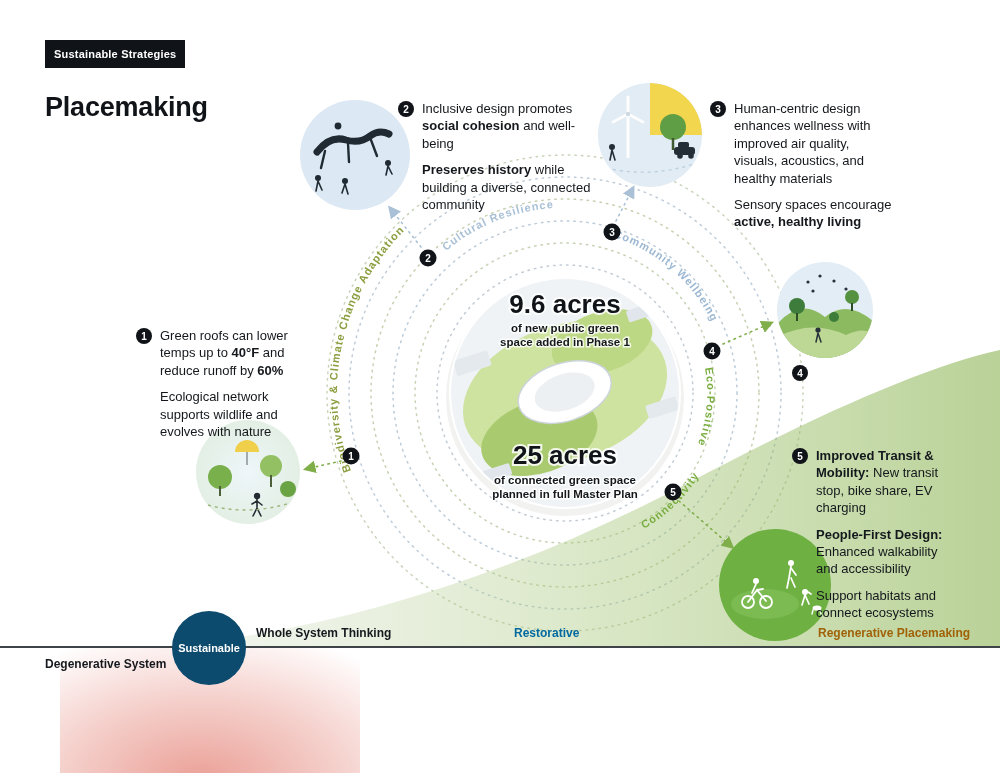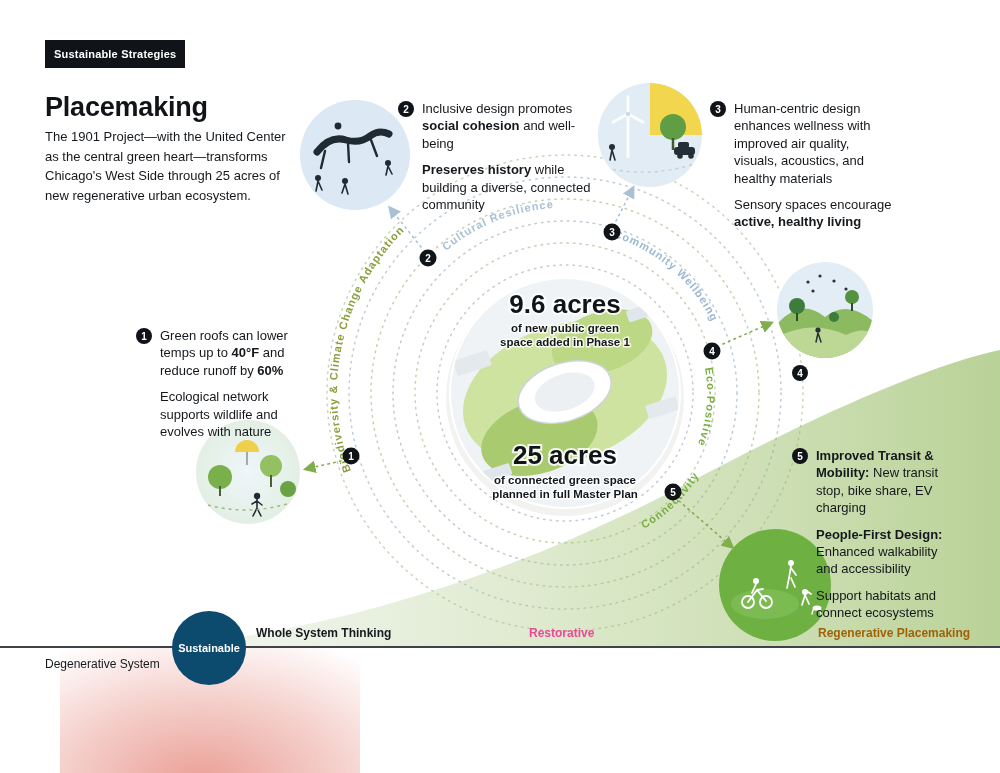--- a/index.html
+++ b/index.html
@@ -30,23 +30,23 @@
   
   .axis-line{position:absolute;left:0;top:646px;width:1000px;height:1.5px;background:#3e4347;z-index:5}
   .red-glow{position:absolute;left:60px;top:648px;width:300px;height:125px;z-index:1;
             background:radial-gradient(120% 175% at 47% 108%, rgba(217,80,63,.55) 0%,
             rgba(217,80,63,.26) 40%, rgba(217,80,63,0) 72%)}
   .sustainable{position:absolute;left:172px;top:611px;width:74px;height:74px;border-radius:50%;
                background:#0c4a6e;color:#fff;display:flex;align-items:center;justify-content:center;
                font-size:11px;font-weight:700;z-index:6}
   .axis-label{position:absolute;top:626px;font-size:12px;font-weight:700;z-index:6}
   .lbl-whole{left:256px;color:#15191d}
-  .lbl-rest{left:529px;color:#ec4899}
+  .lbl-rest{left:514px;color:#0369a1}
   .lbl-regen{left:818px;color:#a16207}
-  .lbl-degen{position:absolute;left:45px;top:657px;font-size:12px;font-weight:400;color:#15191d;z-index:6}
+  .lbl-degen{position:absolute;left:45px;top:657px;font-size:12px;font-weight:700;color:#15191d;z-index:6}
   
   .ringlabel{font-size:11px;font-weight:700;letter-spacing:1px}
   .badge-num{font-size:10px;font-weight:700;fill:#fff}
   .cval{font-size:26px;font-weight:800;fill:#101418;paint-order:stroke;stroke:rgba(255,255,255,.85);stroke-width:4px}
   .clab{font-size:11.5px;font-weight:700;fill:#14181c;paint-order:stroke;stroke:rgba(255,255,255,.8);stroke-width:3px}
 </style>
 </head>
 <body>
 
 <div class="canvas">
@@ -257,21 +257,20 @@
       <text x="565" y="484" class="clab">of connected green space</text>
       <text x="565" y="498" class="clab">planned in full Master Plan</text>
     </g>
   </svg>
 
   <div class="badge">Sustainable Strategies</div>
   <h1 class="title">
     <br>
     <span>Placemaking</span>
   </h1>
-  <p class="intro">The 1901 Project—with the United Center as the central green heart—transforms Chicago's West Side through 25 acres of new regenerative urban ecosystem.</p>
 
   <div class="callout c1">
     <span class="num">1</span>
     <div class="txt">
       <p><span>Green roofs can lower temps up to </span><b>40°F</b><span> and reduce runoff by </span><b>60%</b></p>
       <p><span>Ecological network supports wildlife and evolves with nature</span></p>
     </div>
   </div>
 
   <div class="callout c2">

